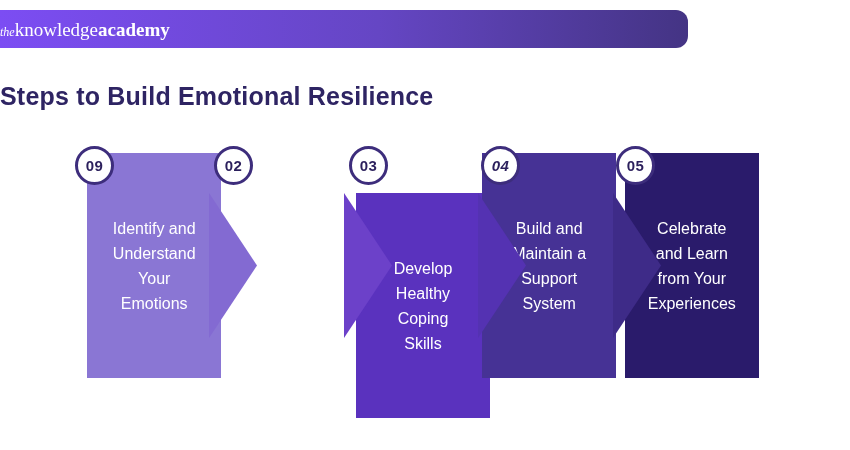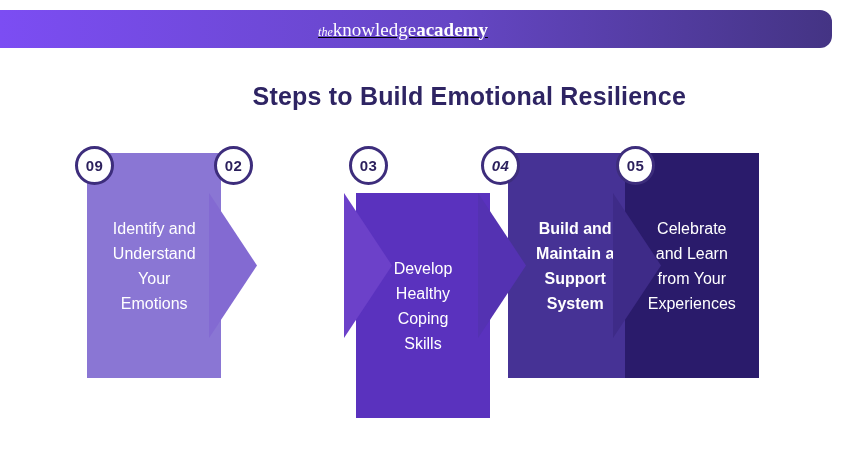--- a/index.html
+++ b/index.html
@@ -13,29 +13,28 @@
     width: 850px;
     height: 450px;
     background: #ffffff;
     overflow: hidden;
   }
 
   
   .banner {
     position: absolute;
     left: 0; top: 10px;
-    width: 832px; height: 38px;
+    width: 688px; height: 38px;
     border-radius: 0 12px 12px 0;
     background: linear-gradient(90deg, #7C4DF3 0%, #6546C4 55%, #443484 100%);
     display: flex;
     align-items: center;
-    justify-content: center;
+    justify-content: flex-start;
     padding-right: 26px;
     box-sizing: border-box;
-    text-decoration: underline;
   }
   .logo {
     color: #ffffff;
     font-family: "Liberation Serif", "DejaVu Serif", serif;
     white-space: nowrap;
     line-height: 1;
   }
   .logo .logo-the {
     font-style: italic;
     font-size: 12px;
@@ -47,21 +46,21 @@
   .logo .logo-academy {
     font-size: 19px;
     font-weight: 700;
   }
 
   
   .title {
     position: absolute;
     left: 0; top: 80px;
     width: 686px;
-    text-align: right;
+    text-align: left;
     font-size: 25px;
     font-weight: 800;
     letter-spacing: 0.2px;
     line-height: 32px;
   }
 
   
   .steps {
     position: absolute;
     left: 87px; top: 153px;
@@ -74,21 +73,21 @@
     height: 225px;
     display: flex;
     align-items: center;
     justify-content: center;
     box-sizing: border-box;
     padding: 0 10px;
   }
   .step-block.s0 { left: 0; }
   .step-block.s1 { left: 134.4px; }
   .step-block.s2 { left: 268.8px; margin-top: 40px; }
-  .step-block.s3 { left: 421px; font-weight: bold; }
+  .step-block.s3 { left: 395px; }
   .step-block.s4 { left: 537.6px; }
 
   .step-label {
     color: #ffffff;
     font-size: 16px;
     line-height: 25px;
     text-align: center;
     white-space: pre-line;
   }
 

